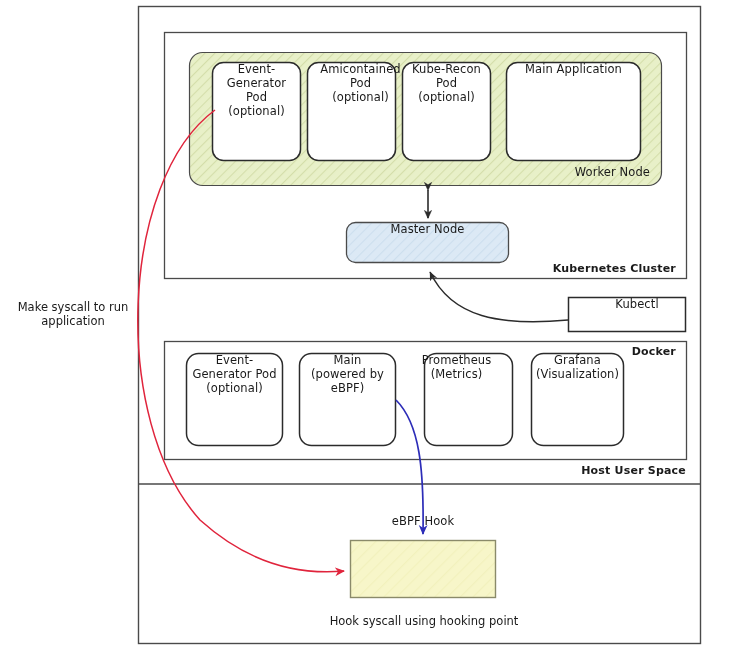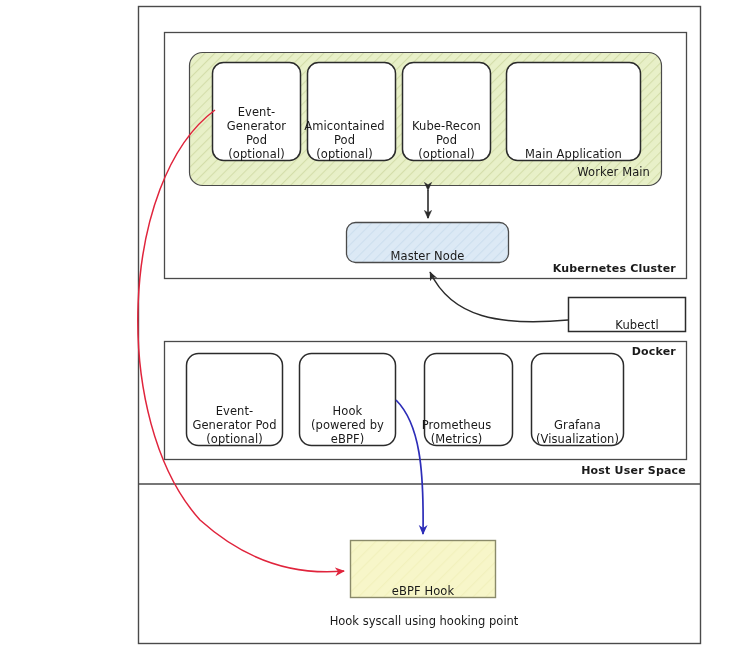--- a/index.html
+++ b/index.html
@@ -40,21 +40,21 @@
     letter-spacing: 0.2px;
   }
   .annot {
     font-size: 11.5px;
     text-align: left;
   }
   .annot-c { text-align: center; }
   .centerbox {
     position: absolute;
     display: flex;
-    align-items: flex-end;
+    align-items: flex-start;
     justify-content: center;
     box-sizing: border-box;
   }
 </style>
 </head>
 <body>
 
 <div id="canvas">
 
   <svg class="layer" viewBox="0 0 732 652" xmlns="http://www.w3.org/2000/svg">
@@ -120,71 +120,73 @@
 
     <path d="M215,110 C120,180 110,420 200,520 C250,565 300,575 344,571" fill="none" stroke="#e0243c" stroke-width="1.5" marker-end="url(#mkRed)"></path>
   </svg>
 
   <div class="lbl box-label centerbox" style="left:212px;top:62px;width:89px;height:99px;">
     <span>Event-
 Generator
 Pod
 (optional)</span>
   </div>
-  <div class="lbl box-label centerbox" style="left:300px;top:62px;width:89px;height:99px;">
+  <div class="lbl box-label centerbox" style="left:316px;top:62px;width:89px;height:99px;">
     <span>Amicontained
 Pod
 (optional)</span>
   </div>
   <div class="lbl box-label centerbox" style="left:402px;top:62px;width:89px;height:99px;">
     <span>Kube-Recon
 Pod
 (optional)</span>
   </div>
   <div class="lbl box-label centerbox" style="left:506px;top:62px;width:135px;height:99px;">
     <span>Main Application</span>
   </div>
 
-  <div class="lbl box-label" style="left:540px;top:165px;width:110px;text-align:right;">Worker Main</div>
+  <div class="lbl box-label" style="left:540px;top:165px;width:110px;text-align:right;">Worker Node</div>
 
   <div class="lbl box-label centerbox" style="left:346px;top:222px;width:163px;height:41px;border-radius:20px;">
     <span>Master Node</span>
   </div>
 
   <div class="lbl panel-label" style="left:526px;top:262px;width:150px;text-align:right;">Kubernetes Cluster</div>
 
   <div class="lbl box-label centerbox" style="left:568px;top:297px;width:118px;height:35px;padding-left:20px;">
     <span>Kubectl</span>
   </div>
 
   <div class="lbl panel-label" style="left:586px;top:345px;width:90px;text-align:right;">Docker</div>
 
   <div class="lbl box-label centerbox" style="left:186px;top:353px;width:97px;height:93px;">
     <span>Event-
 Generator Pod
 (optional)</span>
   </div>
   <div class="lbl box-label centerbox" style="left:299px;top:353px;width:97px;height:93px;">
-    <span>Hook
+    <span>Main
 (powered by
 eBPF)</span>
   </div>
   <div class="lbl box-label centerbox" style="left:424px;top:353px;width:65px;height:93px;">
     <span>Prometheus
 (Metrics)</span>
   </div>
   <div class="lbl box-label centerbox" style="left:531px;top:353px;width:93px;height:93px;">
     <span>Grafana
 (Visualization)</span>
   </div>
 
   <div class="lbl panel-label" style="left:536px;top:464px;width:150px;text-align:right;">Host User Space</div>
 
-  <div class="lbl box-label centerbox" style="left:350px;top:540px;width:146px;height:58px;border-radius:21px;">
+  <div class="lbl box-label centerbox" style="left:350px;top:514px;width:146px;height:58px;border-radius:21px;">
     <span>eBPF Hook</span>
   </div>
 
 
+  <div class="lbl annot annot-c" style="left:8px;top:300px;width:130px;">Make syscall to run
+application</div>
 
 
   <div class="lbl annot annot-c" style="left:318px;top:614px;width:212px;">Hook syscall using hooking point</div>
 
 </div>
 
 </body></html>

